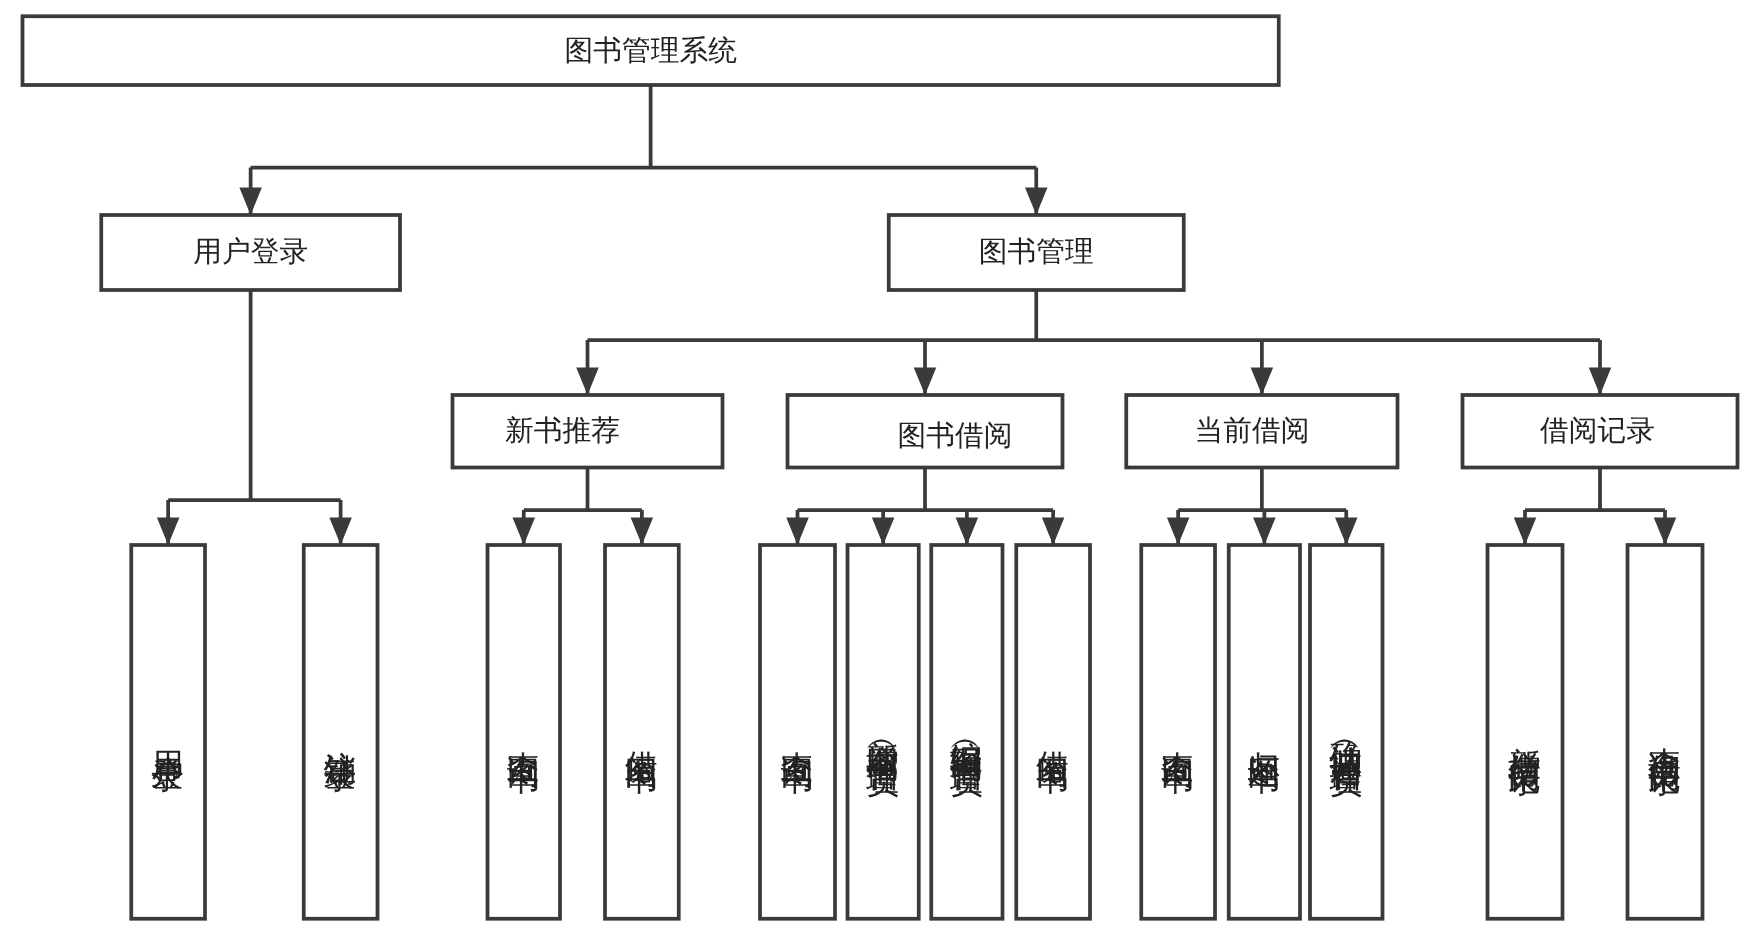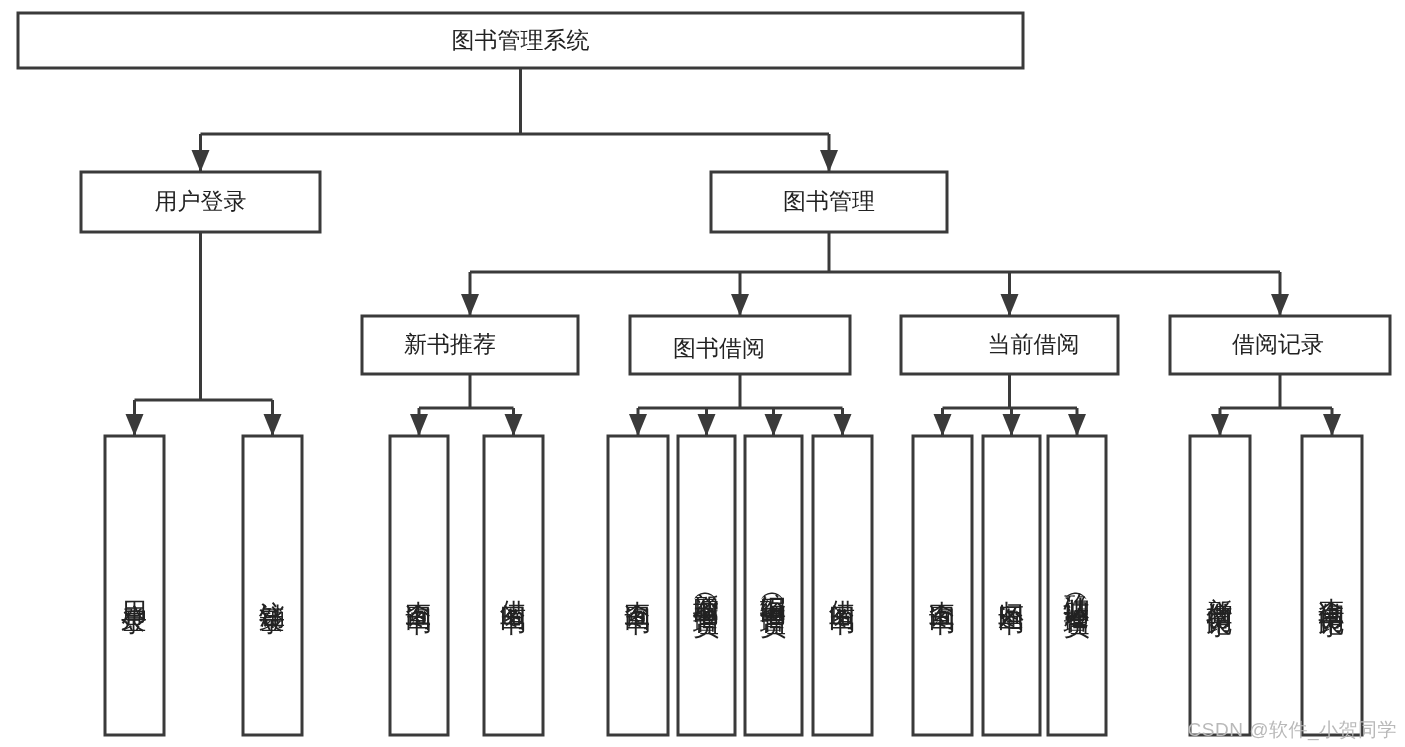--- a/index.html
+++ b/index.html
@@ -125,32 +125,31 @@
         <rect x="1190" y="436" width="60" height="299" class="node-rect"></rect>
         <rect x="1302" y="436" width="60" height="299" class="node-rect"></rect>
       </g>
   </svg>
 
   <div id="labels-layer">
       <div class="node-label horiz" style="left: 18px; top: 13px; width: 1005px; height: 55px;">图书管理系统</div>
       <div class="node-label horiz" style="left: 81px; top: 172px; width: 239px; height: 60px;">用户登录</div>
       <div class="node-label horiz" style="left: 711px; top: 172px; width: 236px; height: 60px;">图书管理</div>
       <div class="node-label horiz" style="left: 362px; top: 316px; width: 176px; height: 58px;">新书推荐</div>
-      <div class="node-label horiz" style="left: 609px; top: 316px; width: 220px; height: 66px;">图书借阅</div>
-      <div class="node-label horiz" style="left: 901px; top: 316px; width: 201px; height: 58px; padding-left: 32px;">当前借阅</div>
+      <div class="node-label horiz" style="left: 654px; top: 316px; width: 220px; height: 66px;">图书借阅</div>
+      <div class="node-label horiz" style="left: 901px; top: 316px; width: 201px; height: 58px;">当前借阅</div>
       <div class="node-label horiz" style="left: 1170px; top: 316px; width: 216px; height: 58px;">借阅记录</div>
       <div class="node-label vert" style="left: 105px; top: 436px; width: 59px; height: 299px;">用户登录</div>
       <div class="node-label vert" style="left: 243px; top: 436px; width: 59px; height: 299px;">注销登录</div>
       <div class="node-label vert" style="left: 390px; top: 436px; width: 58px; height: 299px;">查询图书</div>
       <div class="node-label vert" style="left: 484px; top: 436px; width: 59px; height: 299px;">借阅图书</div>
       <div class="node-label vert" style="left: 608px; top: 436px; width: 60px; height: 299px;">查询图书</div>
       <div class="node-label vert" style="left: 678px; top: 436px; width: 57px; height: 299px;">新增图书（管理员）</div>
       <div class="node-label vert" style="left: 745px; top: 436px; width: 57px; height: 299px;">编辑图书（管理员）</div>
       <div class="node-label vert" style="left: 813px; top: 436px; width: 59px; height: 299px;">借阅图书</div>
       <div class="node-label vert" style="left: 913px; top: 436px; width: 59px; height: 299px;">查询图书</div>
       <div class="node-label vert" style="left: 983px; top: 436px; width: 57px; height: 299px;">归还图书</div>
       <div class="node-label vert" style="left: 1048px; top: 436px; width: 58px; height: 299px;">确认归还（管理员）</div>
       <div class="node-label vert" style="left: 1190px; top: 436px; width: 60px; height: 299px;">新增借阅记录</div>
       <div class="node-label vert" style="left: 1302px; top: 436px; width: 60px; height: 299px;">查询借阅记录</div>
     </div>
 
-  <div class="watermark">CSDN @软件_小贺同学</div>
 </div>
 
 </body></html>

